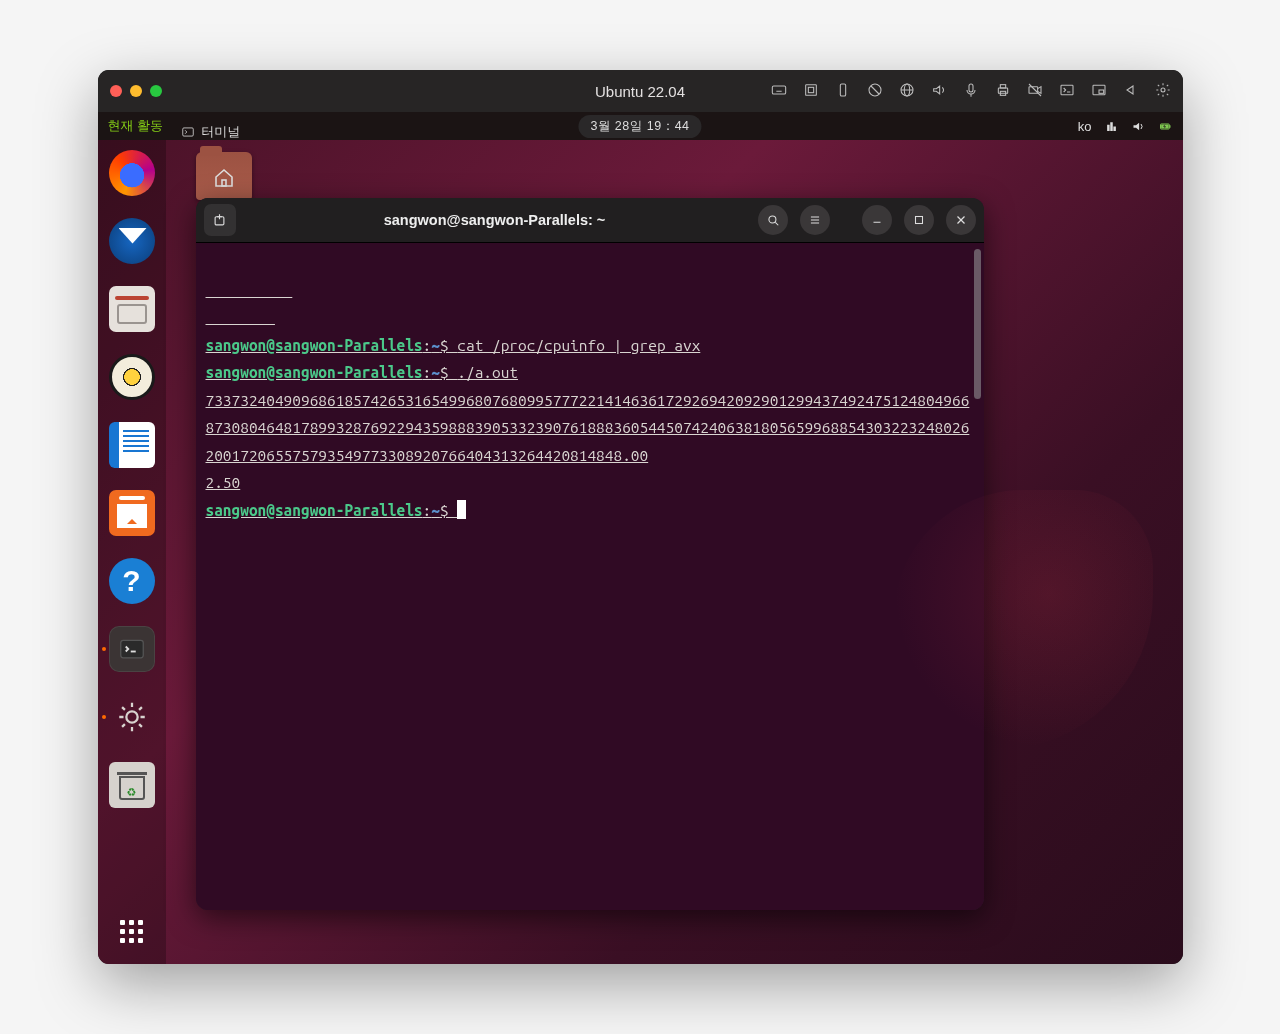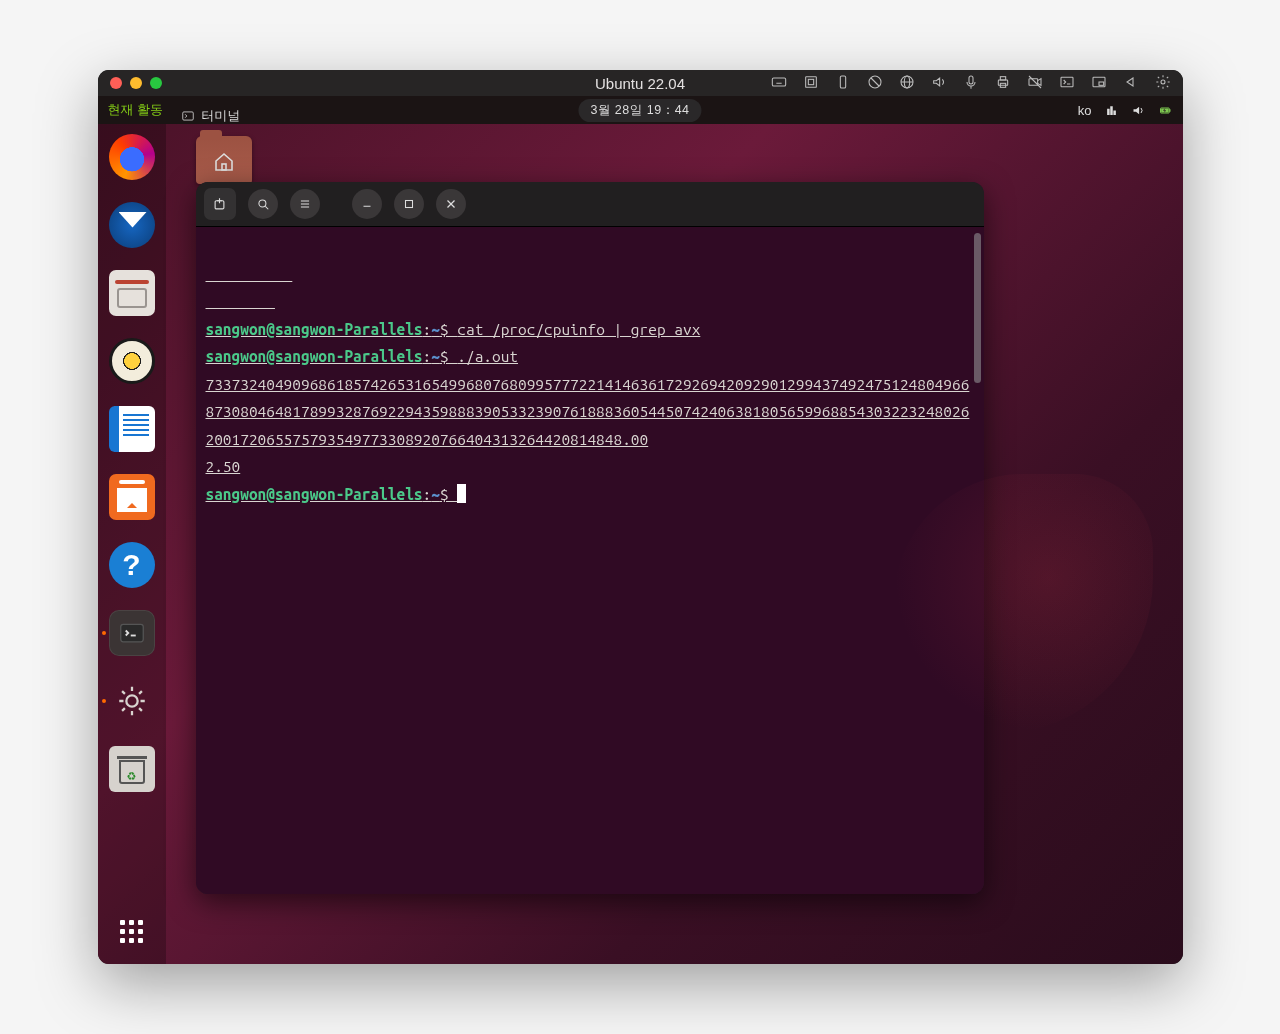--- a/index.html
+++ b/index.html
@@ -18,21 +18,21 @@
   border-radius: 11px;
   background: #1a1a1a;
   box-shadow: 0 20px 60px rgba(0,0,0,0.35);
   overflow: hidden;
   display: flex;
   flex-direction: column;
 }
 
 
 .mac-titlebar {
-  height: 26px;
+  height: 42px;
   background: #272525;
   display: flex;
   align-items: center;
   padding: 0 12px;
   gap: 13px;
   position: relative;
 }
 .traffic-lights { display: flex; gap: 8px; }
 .tl { width: 12px; height: 12px; border-radius: 50%; }
 .tl.red { background: #ff5f57; }
@@ -391,20 +391,21 @@
 
       <div class="term-win">
         <div class="term-titlebar">
           <div class="btn tab">
             <svg viewBox="0 0 24 24">
                 <rect x="5" y="6" width="14" height="13" rx="2"></rect>
                 <line x1="12" y1="2" x2="12" y2="10"></line>
                 <line x1="8" y1="6" x2="16" y2="6"></line>
               </svg>
           </div>
+          <div class="term-title">sangwon@sangwon-Parallels: ~</div>
           <div class="rbtn">
               <svg viewBox="0 0 24 24">
                 <circle cx="11" cy="11" r="6"></circle>
                 <line x1="16" y1="16" x2="21" y2="21"></line>
               </svg>
             </div>
           <div class="rbtn">
               <svg viewBox="0 0 24 24">
                 <line x1="5" y1="7" x2="19" y2="7"></line>
                 <line x1="5" y1="12" x2="19" y2="12"></line>

